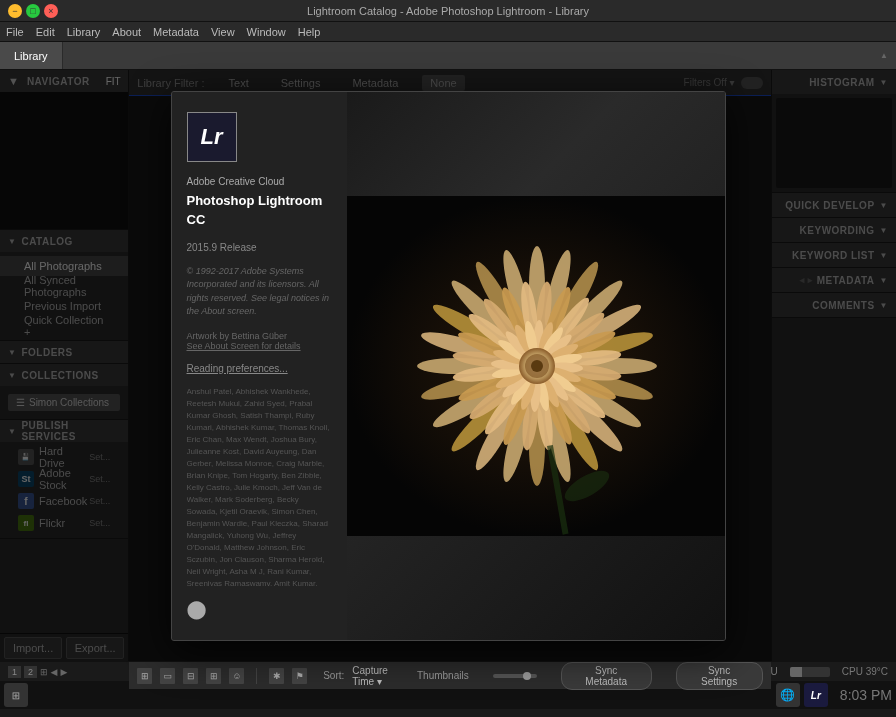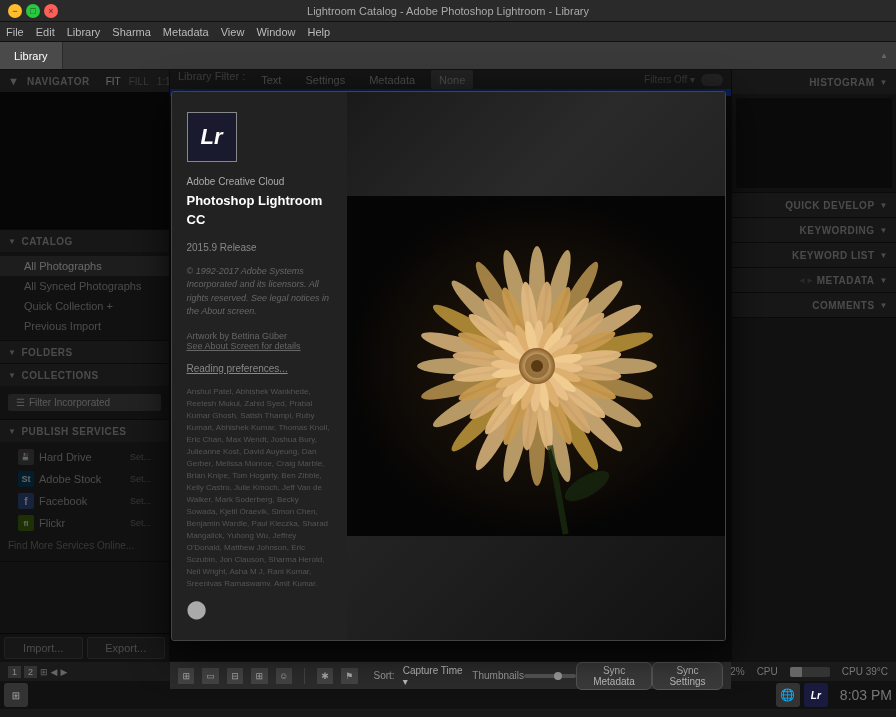--- a/index.html
+++ b/index.html
@@ -197,23 +197,24 @@
       flex: 1;
       background: #1a1a1a;
       position: relative;
     }
 
     
     .library-filter-bar {
       height: 26px;
       background: #333;
       display: flex;
+      align-items: center;
       padding: 0 8px;
-      gap: 8px;
-      border-bottom: 7px solid #1d4ed8;
+      gap: 16px;
+      border-bottom: 1px solid #1d4ed8;
     }
     .library-filter-label {
       font-size: 11px;
       color: #999;
     }
     .filter-btn {
       padding: 2px 8px;
       font-size: 11px;
       color: #bbb;
       background: transparent;
@@ -324,31 +325,31 @@
       align-items: center;
       justify-content: center;
       border-radius: 1px;
     }
     .sort-label { font-size: 10px; color: #999; }
     .sort-value { font-size: 10px; color: #bbb; }
     .thumb-controls {
       margin-left: auto;
       display: flex;
       align-items: center;
-      gap: 0;
+      gap: 24px;
     }
     .thumb-label { font-size: 10px; color: #999; }
     .sync-btn {
-      padding: 2px 8px;
+      padding: 2px 20px;
       background: #3a3a3a;
       border: 1px solid #555;
       color: #bbb;
       font-size: 10px;
       cursor: pointer;
-      border-radius: 6px;
+      border-radius: 11px;
     }
 
     
     .bottom-action-bar {
       height: 28px;
       background: #2c2c2c;
       border-top: 1px solid #111;
       display: flex;
       align-items: center;
       padding: 0 4px;
@@ -542,21 +543,21 @@
     <div class="title-btn close">×</div>
   </div>
   <div class="title-bar-text">Lightroom Catalog - Adobe Photoshop Lightroom - Library</div>
   <div style="width:60px;"></div>
 </div>
 
 <div class="menu-bar">
   <span class="menu-item">File</span>
   <span class="menu-item">Edit</span>
   <span class="menu-item">Library</span>
-  <span class="menu-item">Sharma</span>
+  <span class="menu-item">About</span>
   <span class="menu-item">Metadata</span>
   <span class="menu-item">View</span>
   <span class="menu-item">Window</span>
   <span class="menu-item">Help</span>
 </div>
 
 <div class="top-toolbar">
   <div class="module-btn active">Library</div>
 
   <div style="flex:1;"></div>
@@ -581,43 +582,43 @@
     </div>
 
     <div class="panel-section">
       <div class="panel-header">
         <span class="triangle">▼</span>
         <span>Catalog</span>
       </div>
       <div class="panel-content">
         <div class="panel-item active">All Photographs</div>
         <div class="panel-item">All Synced Photographs</div>
+        <div class="panel-item">Previous Import</div>
         <div class="panel-item">
           <span>Quick Collection +</span>
         </div>
-        <div class="panel-item">Previous Import</div>
       </div>
     </div>
 
     <div class="panel-section">
       <div class="panel-header">
         <span class="triangle">▼</span>
         <span>Folders</span>
       </div>
     </div>
 
     <div class="panel-section">
       <div class="panel-header">
         <span class="triangle">▼</span>
         <span>Collections</span>
       </div>
       <div class="panel-content">
         <div class="filter-collections-btn">
           <span>☰</span>
-          <span>Filter Incorporated</span>
+          <span>Simon Collections</span>
         </div>
       </div>
     </div>
 
     <div class="panel-section">
       <div class="panel-header">
         <span class="triangle">▼</span>
         <span>Publish Services</span>
       </div>
       <div class="panel-content">
@@ -638,21 +639,20 @@
           <div class="publish-icon fb">f</div>
           <span>Facebook</span>
           <span class="publish-settings">Set...</span>
         </div>
 
         <div class="publish-item">
           <div class="publish-icon flickr">fl</div>
           <span>Flickr</span>
           <span class="publish-settings">Set...</span>
         </div>
-        <div class="find-more-services">Find More Services Online...</div>
       </div>
     </div>
 
     <div style="flex:1;"></div>
     <div class="bottom-action-bar">
       <button class="action-btn">Import...</button>
       <button class="action-btn">Export...</button>
     </div>
   </div>
 

